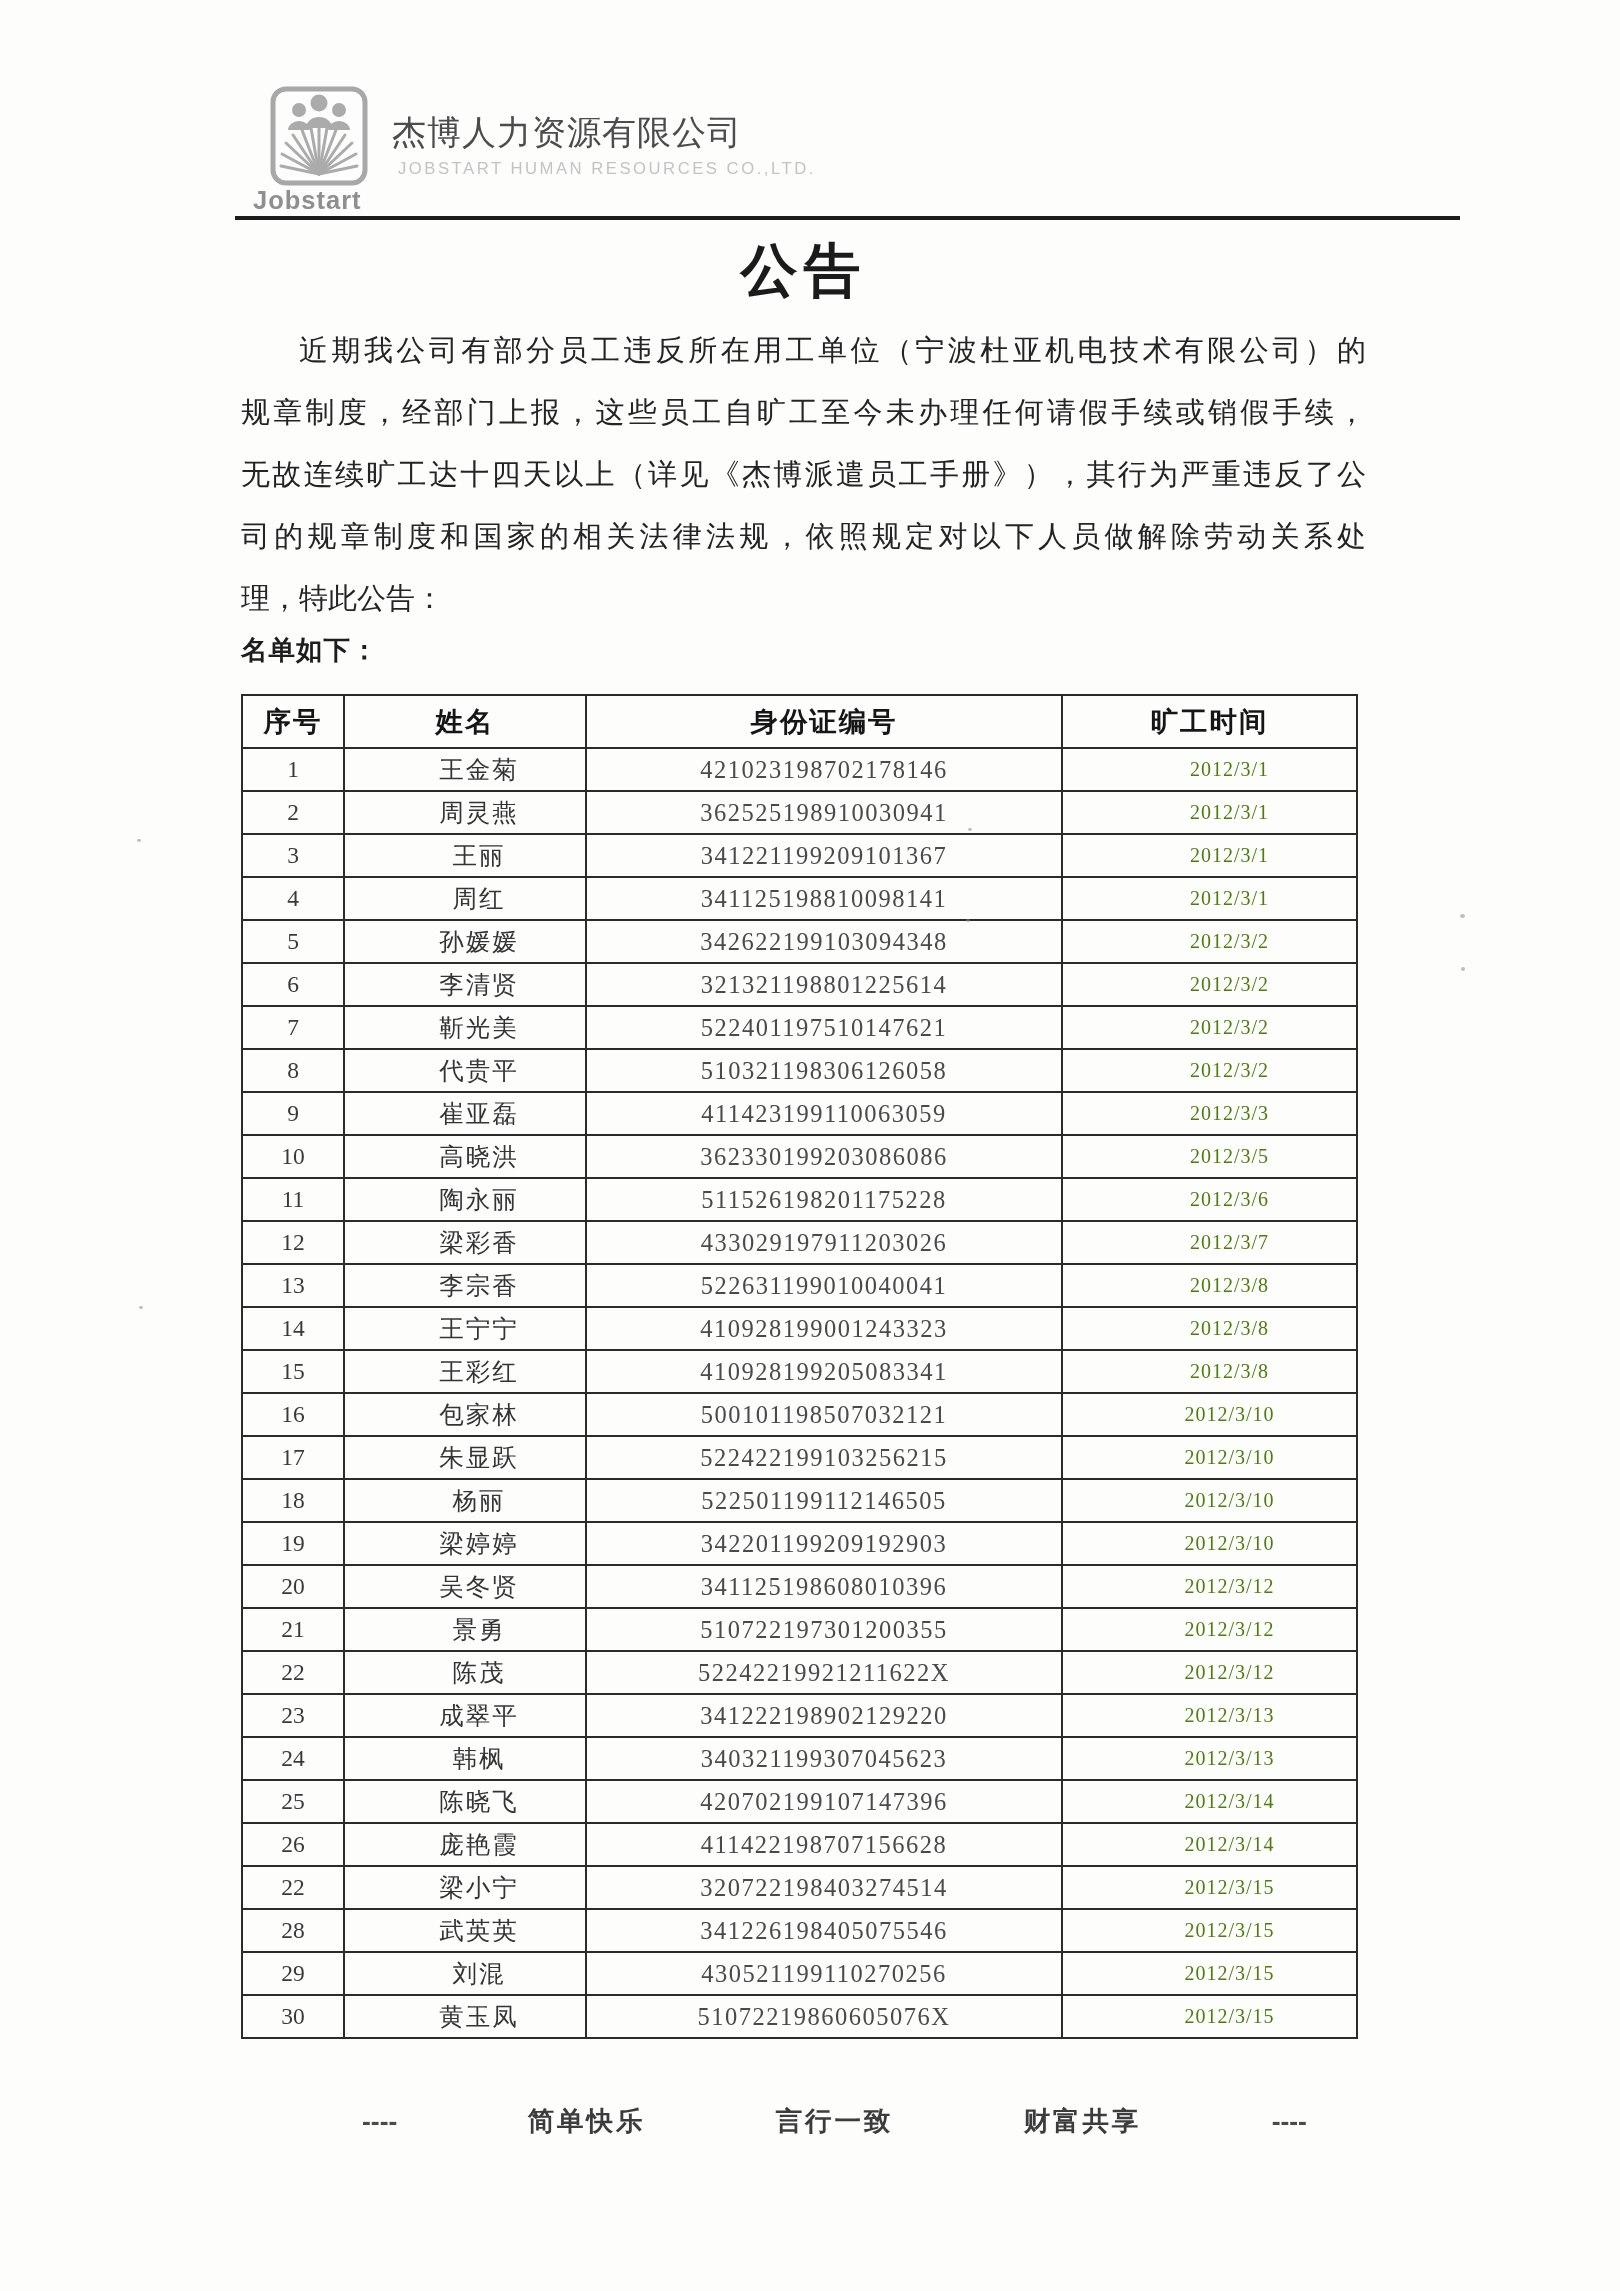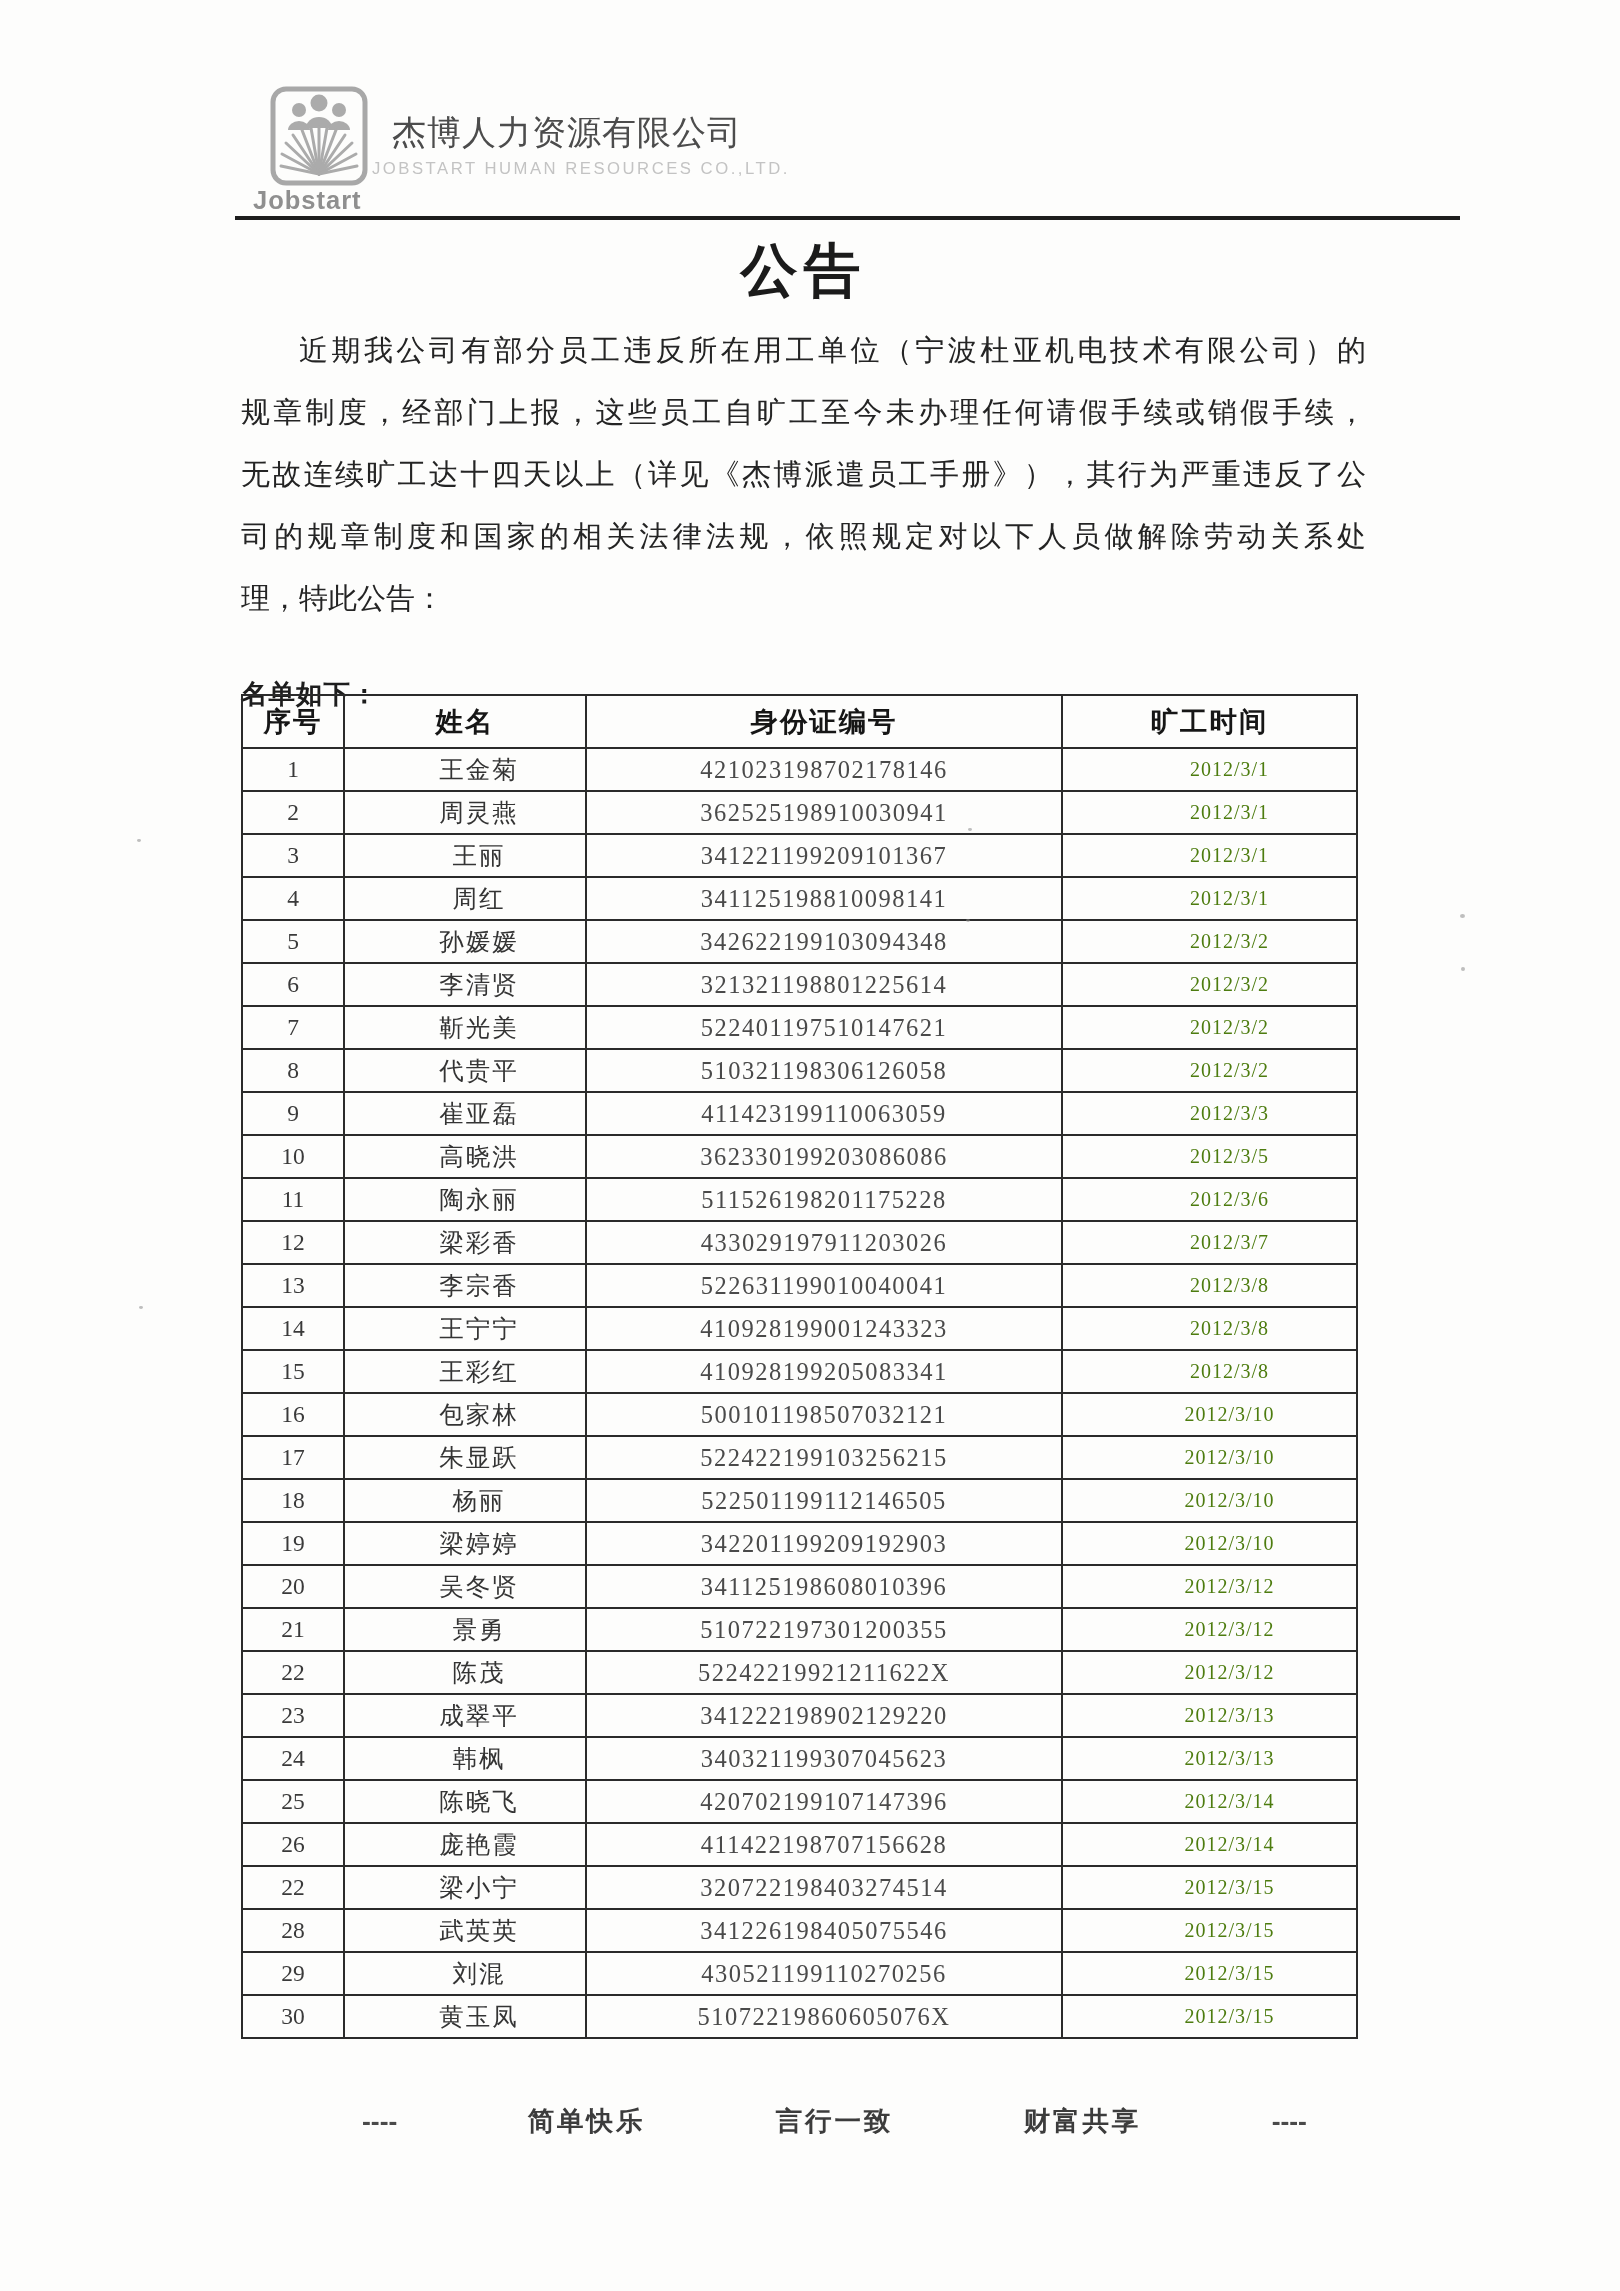--- a/index.html
+++ b/index.html
@@ -20,21 +20,21 @@
     position:absolute;left:253px;top:186px;width:137px;
     font-family:"Liberation Sans", sans-serif;
     font-weight:700;font-size:25.5px;color:#8f8f8f;letter-spacing:1px;
   }
   .company-cn{
     position:absolute;left:392px;top:110px;
     font-size:34px;color:#4c4c4c;letter-spacing:1px;
     font-family:Liberation Serif, serif;
   }
   .company-en{
-    position:absolute;left:372px;top:159px;
+    position:absolute;left:398px;top:159px;
     font-family:"Liberation Sans", sans-serif;
     font-size:16.7px;color:#c3c3c3;letter-spacing:2.5px;
   }
   .header-divider{
     position:absolute;left:235px;top:216px;width:1225px;height:3.9px;
     background:#1d1d1d;
   }
   
   .doc-title{
     position:absolute;left:241px;top:233px;width:1125px;
@@ -49,21 +49,21 @@
   .body-line{
     text-align:justify;
     text-align-last:justify;
     white-space:normal;
   }
   .body-line.first{ text-indent:2em; }
   .body-line.last{ text-align-last:left; }
   .list-label{
     position:absolute;left:241px;top:632px;
     font-family:"Liberation Sans", sans-serif;
-    font-size:26.5px;font-weight:600;color:#1d1d1d;letter-spacing:1px;margin-top:44px;
+    font-size:26.5px;font-weight:600;color:#1d1d1d;letter-spacing:1px;
   }
   
   .roster{
     position:absolute;left:241px;top:694px;width:1115px;
     border-collapse:collapse;table-layout:fixed;
     font-size:24.5px;color:#303030;
   }
   .roster th,.roster td{
     border:2px solid #2b2b2b;
     text-align:center;vertical-align:middle;

